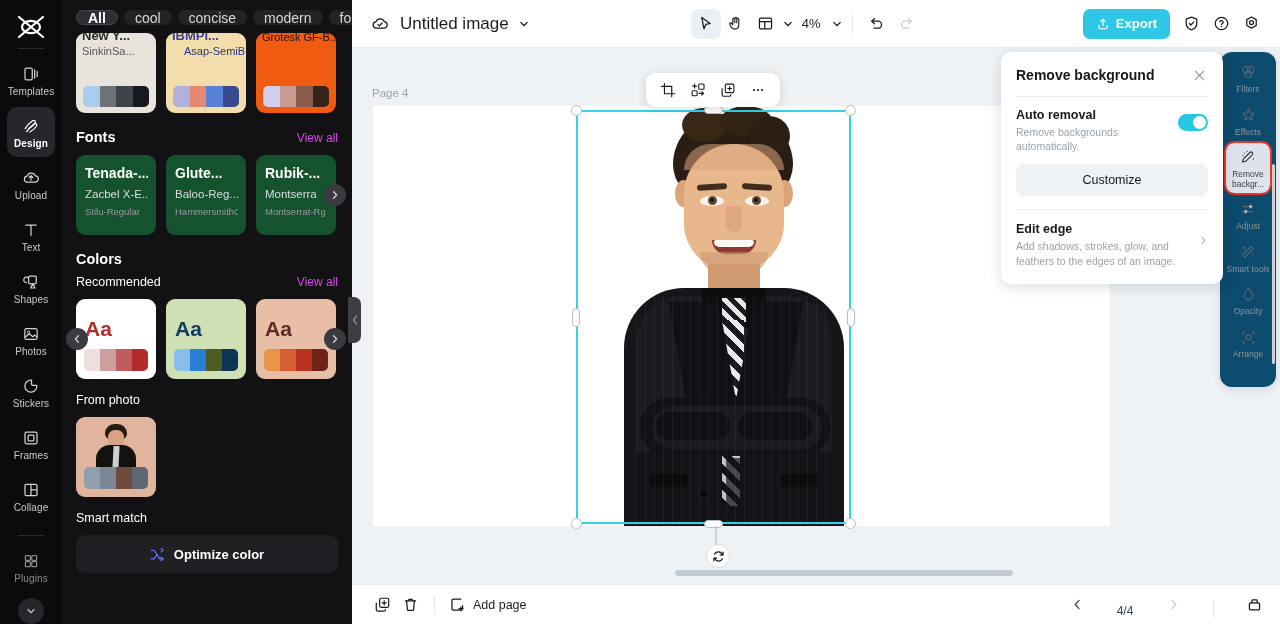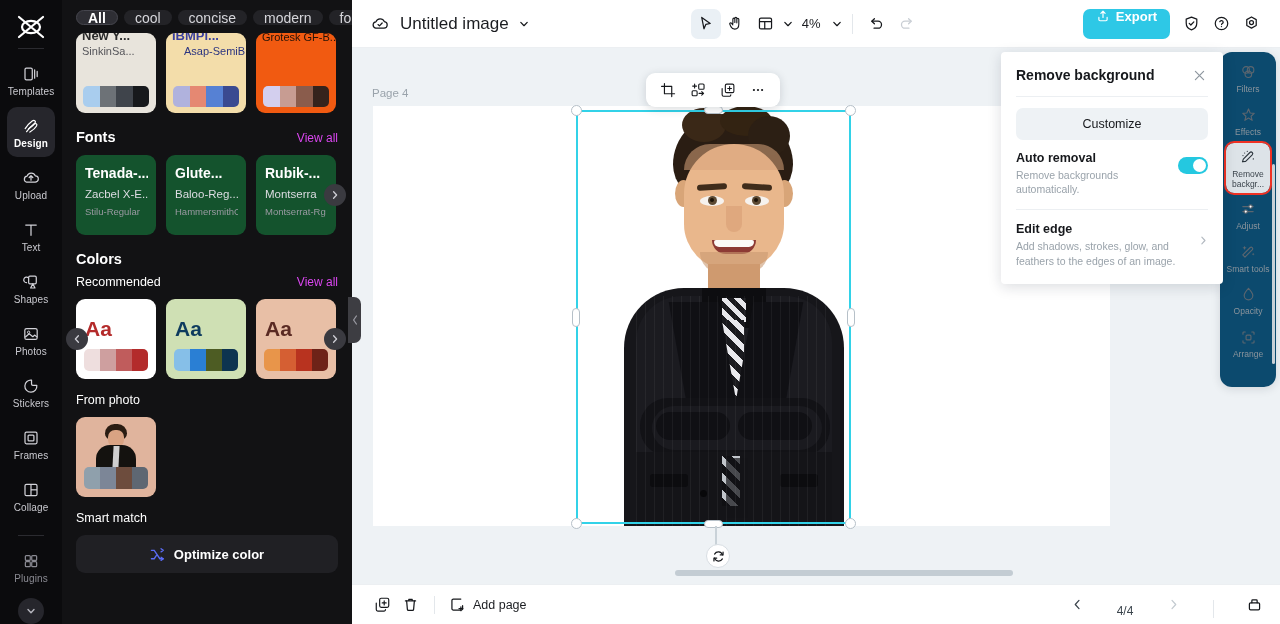--- a/index.html
+++ b/index.html
@@ -108,21 +108,21 @@
     display: flex; align-items: center; padding: 0 14px 0 18px;
   }
   #doc-title { font-size: 17px; color: #1b1d21; margin-left: 10px; }
   .tb-btn { width: 30px; height: 30px; border-radius: 7px; display: flex;
     align-items: center; justify-content: center; cursor: pointer; }
   .tb-btn.sel { background: #eaf0f5; }
   #zoom-val { font-size: 13px; color: #1b1d21; }
   .tb-div { width: 1px; height: 20px; background: #e3e7eb; margin: 0 9px; }
   #export-btn {
     height: 30px; padding: 0 13px; border-radius: 7px; background: #2ec8e6;
-    color: #fff; font-size: 13px; font-weight: 700; display: flex; 
+    color: #fff; font-size: 13px; font-weight: 700; display: flex; align-items: center;
     gap: 6px; cursor: pointer;
   }
 
   
   #canvas-area {
     position: absolute; left: 352px; top: 48px; right: 0; bottom: 40px;
     background: #eef2f5; overflow: hidden;
   }
   #page-label { position: absolute; left: 20px; top: 39px; font-size: 11.5px; color: #9aa3ab; }
   #page-sheet {
@@ -175,21 +175,21 @@
   .rt-ico { width: 19px; height: 19px; display: flex; align-items: center; justify-content: center; }
   .rt-lbl { font-size: 8.5px; color: #8b949c; line-height: 1.12; text-align: center; }
   .rt-item.active { background: #dde3e8; outline: 2px solid #ef3124; }
   .rt-item.active .rt-lbl { color: #3b444c; }
   #rt-scrollbar { position: absolute; right: 1px; top: 112px; width: 3px; height: 200px;
     border-radius: 2px; background: #c9d0d6; }
 
   
   #rbg-panel {
     position: absolute; right: 57px; top: 52px; width: 222px;
-    background: #fff; border-radius: 4px; box-shadow: 0 3px 14px rgba(20,30,45,.15);
+    background: #fff; border-radius: 10px; box-shadow: 0 3px 14px rgba(20,30,45,.15);
     z-index: 25; padding: 14px 15px 16px;
   }
   #rbg-head { display: flex; align-items: center; justify-content: space-between; }
   #rbg-title { font-size: 14px; font-weight: 700; color: #16181c; }
   #rbg-close { width: 18px; height: 18px; display: flex; align-items: center;
     justify-content: center; cursor: pointer; }
   .rbg-div { height: 1px; background: #eceff2; margin: 12px 0 0; }
   #auto-row { display: flex; justify-content: space-between; align-items: flex-start; margin-top: 11px; }
   #auto-title { font-size: 12.5px; font-weight: 700; color: #16181c; }
   #auto-desc { font-size: 10.5px; color: #9aa3ab; margin-top: 3px; line-height: 1.35; width: 128px; }
@@ -713,30 +713,30 @@
   <div id="rbg-head">
     <span id="rbg-title">Remove background</span>
     <span id="rbg-close">
       <svg width="13" height="13" viewBox="0 0 14 14">
           <path d="M2.6 2.6 L11.4 11.4 M11.4 2.6 L2.6 11.4" stroke="#8e979f" stroke-width="1.3" stroke-linecap="round"></path>
         </svg>
     </span>
   </div>
   <div class="rbg-div"></div>
 
-  <div id="customize-btn">
-    <span>Customize</span>
-  </div>
-
   <div id="auto-row">
     <div>
       <div id="auto-title">Auto removal</div>
       <div id="auto-desc">Remove backgrounds automatically.</div>
     </div>
     <div id="auto-toggle"></div>
+  </div>
+
+  <div id="customize-btn">
+    <span>Customize</span>
   </div>
 
   <div class="rbg-div" style="margin-top:13px"></div>
 
   <div id="edge-row">
     <div>
       <div id="edge-title">Edit edge</div>
       <div id="edge-desc">Add shadows, strokes, glow, and feathers to the edges of an image.</div>
     </div>
     <span style="display:flex;margin-top:13px">

